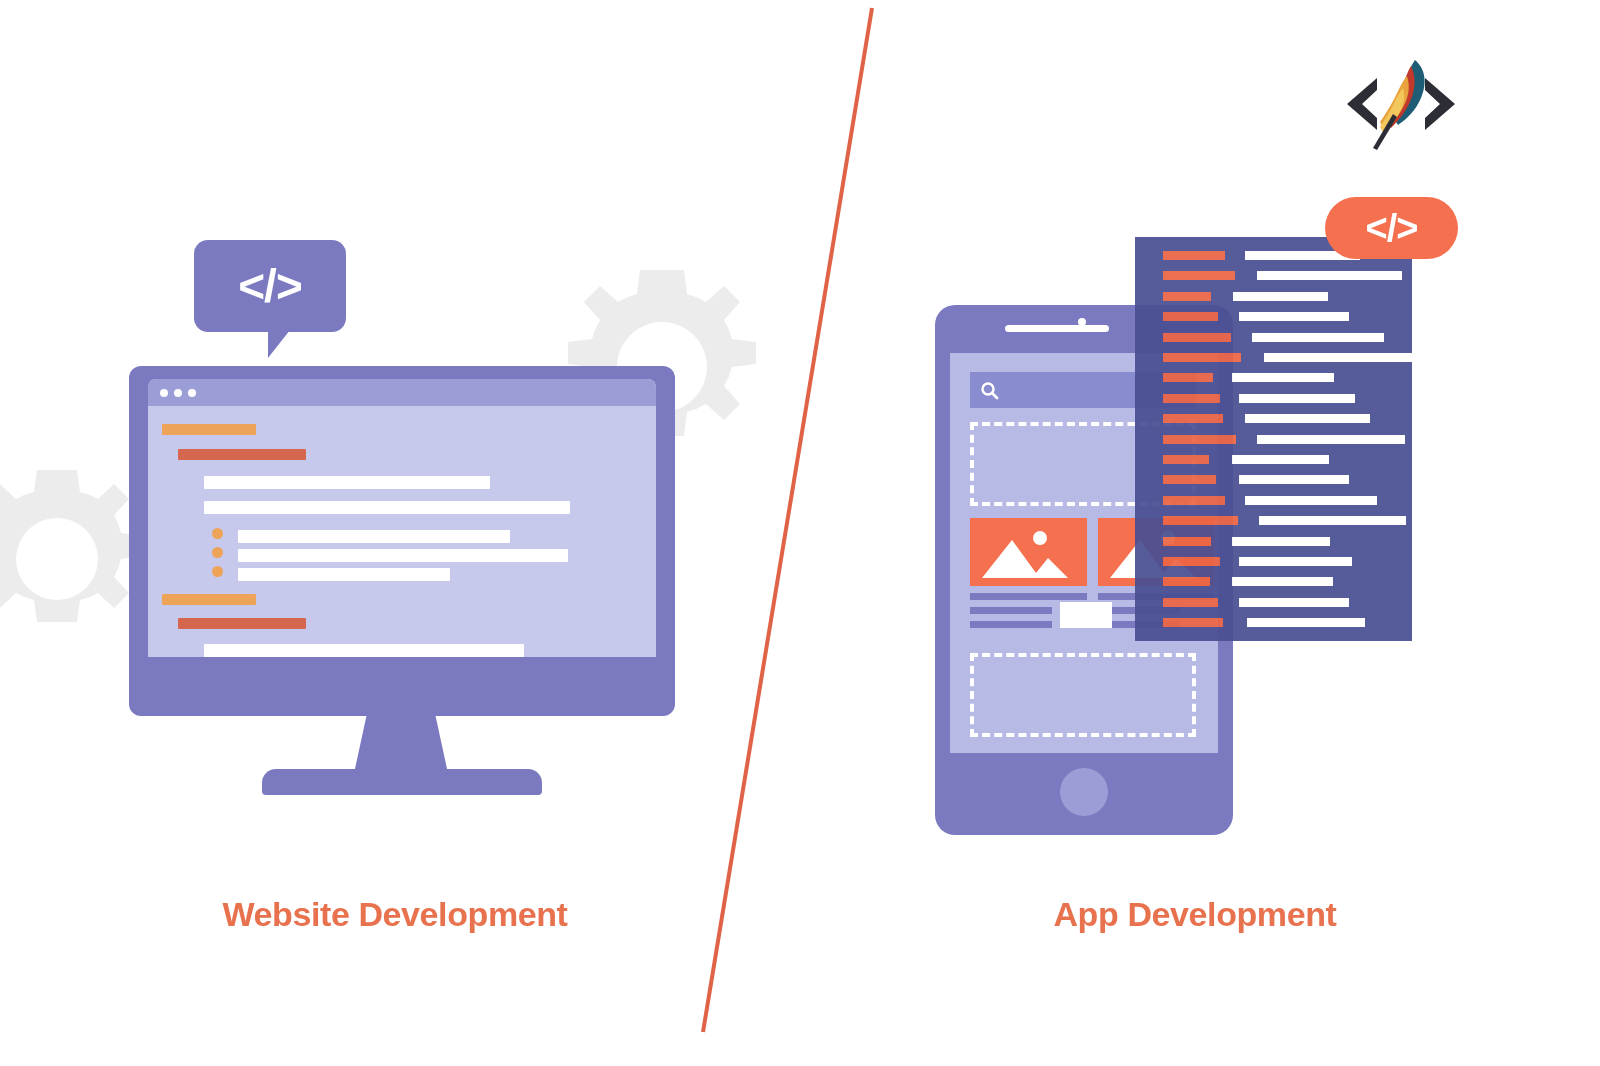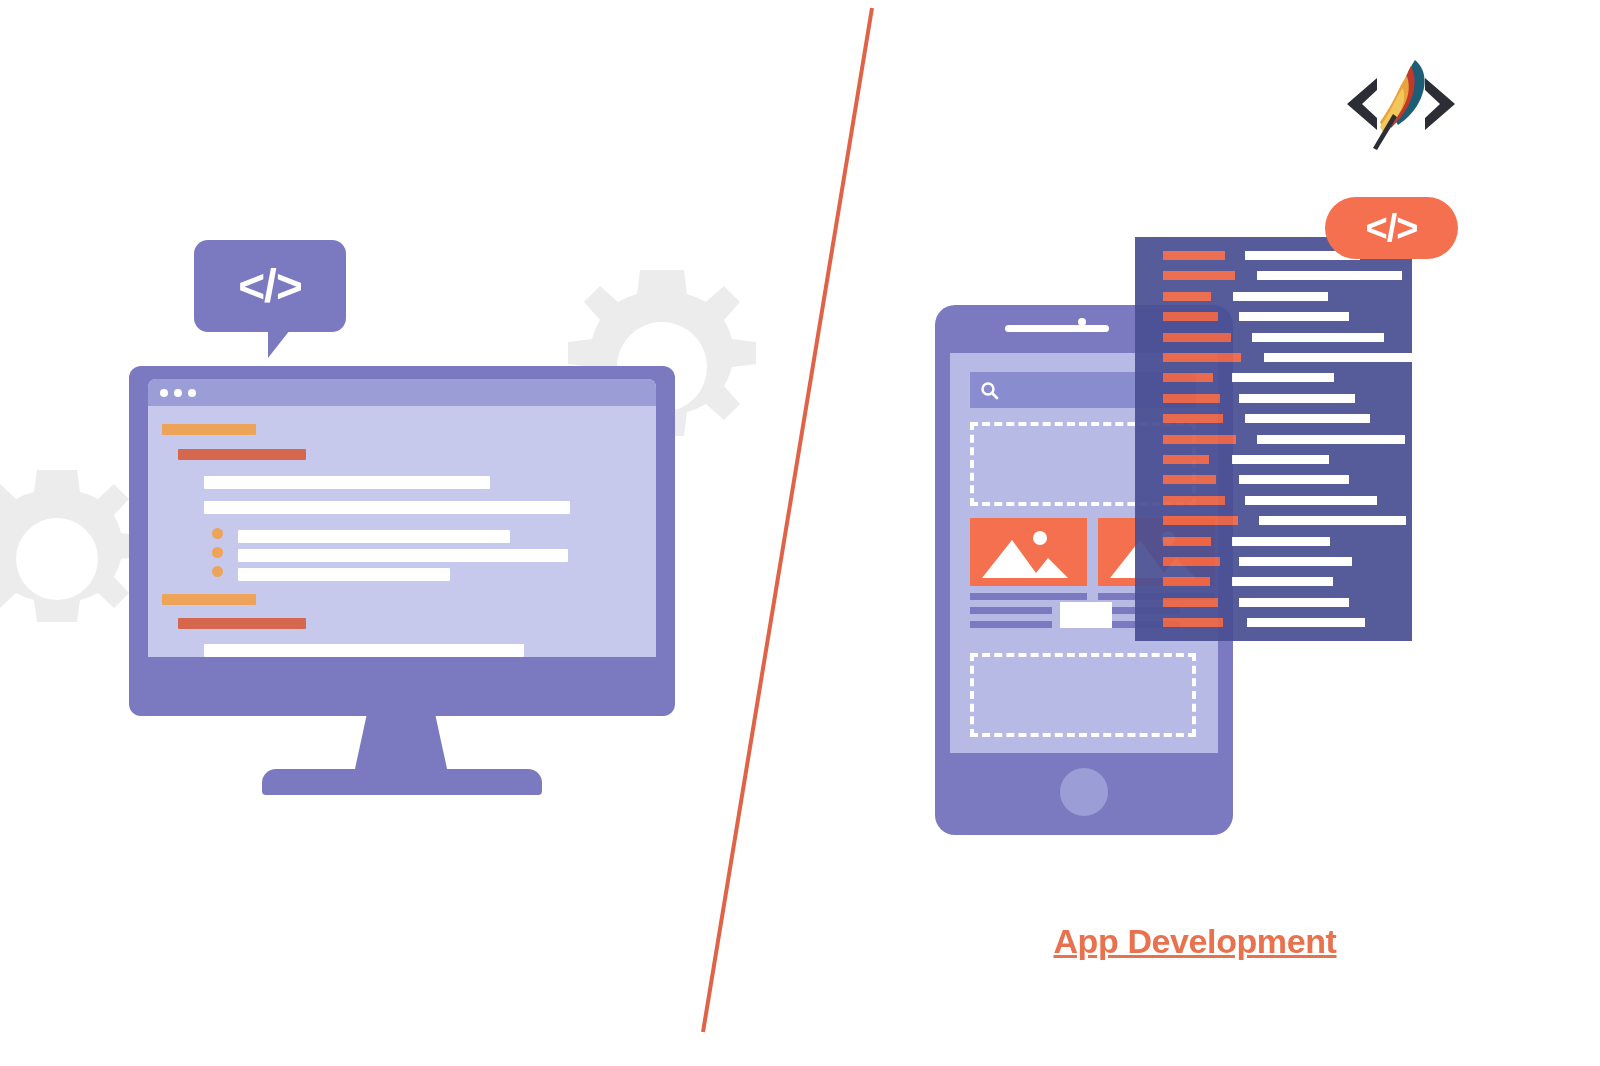--- a/index.html
+++ b/index.html
@@ -140,21 +140,21 @@
   .section-label {
     position: absolute;
     color: #e8714e;
     font-size: 34px;
     font-weight: bold;
     letter-spacing: -0.4px;
     text-align: center;
     white-space: nowrap;
   }
   #website-label { left: 0; top: 895px; width: 790px; }
-  #app-label     { left: 800px; top: 922px; width: 790px; text-decoration: underline; }
+  #app-label     { left: 800px; top: 895px; width: 790px; }
 
   
   #app-panel {
     position: absolute;
     left: 0; top: 0;
     width: 1600px; height: 1066px;
   }
 
   
   #feather-logo {
@@ -294,20 +294,21 @@
             <div class="mrow" style="left: 14px; top: 188px; width: 94px; background: rgb(237, 163, 88); height: 11px;"></div>
             <div class="mrow" style="left: 30px; top: 212px; width: 128px; background: rgb(212, 103, 77); height: 11px;"></div>
             <div class="mrow" style="left: 56px; top: 238px; width: 320px; background: rgb(255, 255, 255); height: 13px;"></div>
           </div>
       </div>
       <div id="monitor-power"></div>
     </div>
     <div id="monitor-neck"></div>
     <div id="monitor-base"></div>
 
+    <div class="section-label" id="website-label">Website Development</div>
   </div>
 
   <div id="app-panel">
 
     <div id="feather-logo">
       <svg width="150" height="110" viewBox="0 0 150 110" aria-hidden="true">
         <path d="M52 30 L22 56 L52 82 L52 70 L37 56 L52 42 Z" fill="#2d2d36"></path>
         <path d="M100 30 L130 56 L100 82 L100 70 L115 56 L100 42 Z" fill="#2d2d36"></path>
         <path d="M90 12 C101 21 102 36 96 50 C91 62 82 71 73 77 L66 66 C72 56 79 42 82 30 C84 22 87 16 90 12 Z" fill="#1d5d76"></path>
         <path d="M86 18 C92 30 90 44 84 56 C79 66 72 74 66 80 L60 70 C67 60 74 46 79 34 C82 26 84 21 86 18 Z" fill="#c0392b"></path>

